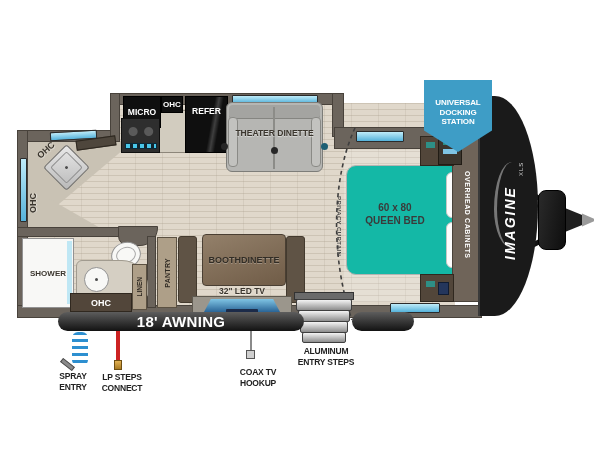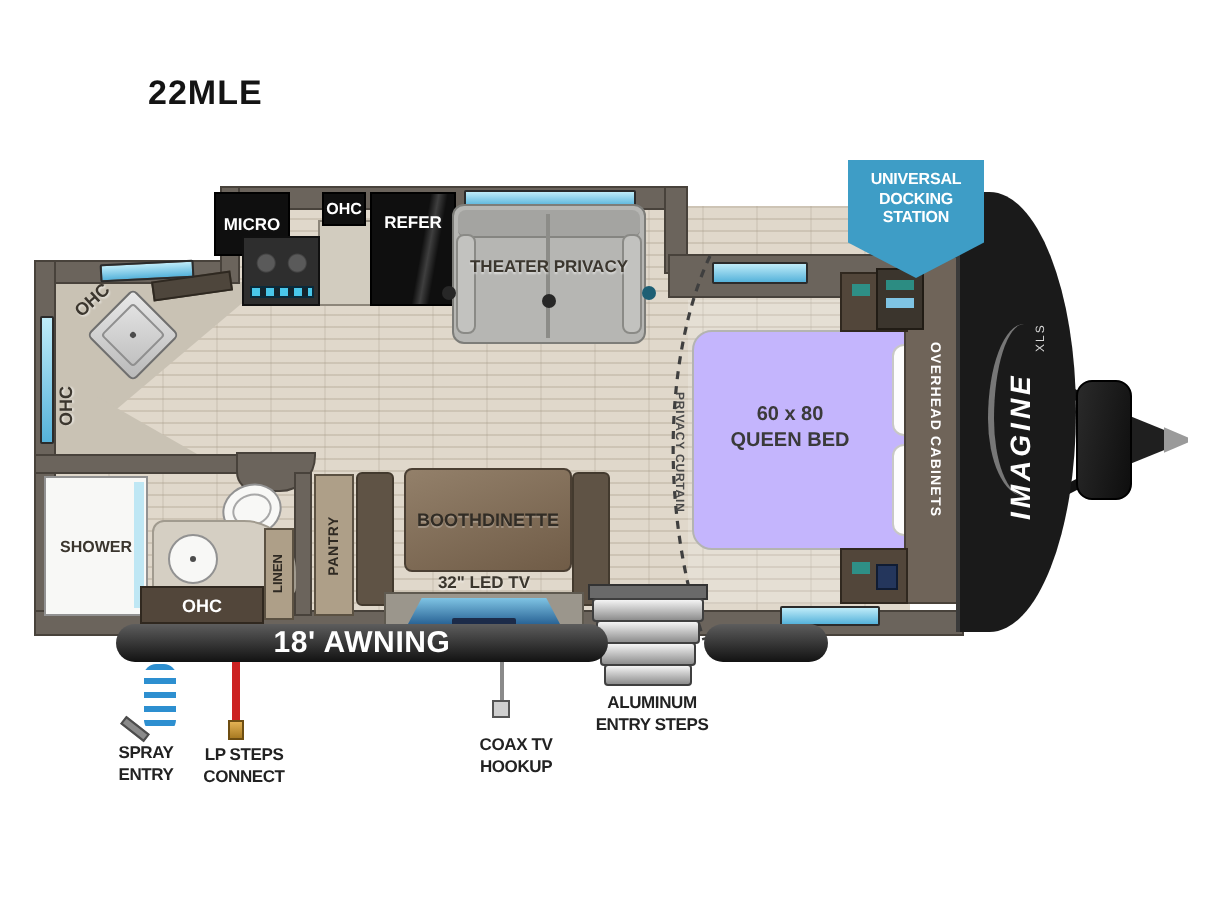--- a/index.html
+++ b/index.html
@@ -31,21 +31,20 @@
           z-index:6;display:flex;align-items:center;justify-content:center;}
   .tread{position:absolute;background:linear-gradient(#f4f4f4,#8d8d8d);border:1px solid #3f3f3f;
          border-radius:2px;box-sizing:border-box;}
   .white-fixture{position:absolute;background:#f8f8f6;border:1.5px solid #929292;box-sizing:border-box;}
 </style>
 </head>
 <body>
 
 <div id="canvas">
 
-  <div class="abs" style="left:74px;top:37px;font-size:17px;font-weight:bold;color:#141414;letter-spacing:.5px;z-index:9;">22MLE</div>
 
   <div class="floor" style="left:27px;top:103px;width:428px;height:204px;
               clip-path:polygon(19.4% 0,100% 0,100% 100%,0 100%,0 19.3%,19.4% 19.3%);"></div>
   <div class="abs" style="left:344px;top:150px;width:108px;height:152px;background:rgba(255,255,255,.18);z-index:2;"></div>
 
   <div class="wall" style="left:112px;top:93px;width:232px;height:12px;"></div>
   <div class="wall" style="left:332px;top:93px;width:12px;height:44px;"></div>
   <div class="wall" style="left:334px;top:127px;width:148px;height:22px;"></div>
   <div class="wall" style="left:17px;top:130px;width:101px;height:12px;"></div>
   <div class="wall" style="left:17px;top:130px;width:11px;height:188px;"></div>
@@ -68,21 +67,21 @@
   <div class="abs" style="left:76px;top:138px;width:40px;height:10px;background:#4e463c;border:1px solid #2e2820;transform:rotate(-8deg);z-index:3;"></div>
   <div class="abs" style="left:50px;top:151px;width:33px;height:33px;transform:rotate(45deg);z-index:3;
               background:linear-gradient(135deg,#e9e9e9,#b9b9b9);border:1.5px solid #6f6f6f;border-radius:3px;">
     <div class="abs" style="left:4px;top:4px;right:4px;bottom:4px;border:1px solid #8f8f8f;border-radius:2px;"></div>
     <div class="abs" style="left:14px;top:14px;width:3px;height:3px;background:#4c4c4c;border-radius:50%;"></div>
   </div>
   <div class="abs rlabel cflex" style="left:28px;top:144px;width:36px;height:12px;font-size:9px;transform:rotate(-42deg);z-index:4;">OHC</div>
   <div class="abs rlabel cflex vup" style="left:27px;top:184px;width:12px;height:38px;font-size:9px;z-index:4;">OHC</div>
 
   <div class="counter" style="left:159px;top:110px;width:28px;height:43px;z-index:3;background:#d2ccbf;"></div>
-  <div class="appliance cflex" style="left:107px;top:96px;width:38px;height:32px;">
+  <div class="appliance cflex" style="left:123px;top:96px;width:38px;height:32px;">
     <span class="wlabel" style="font-size:8.5px;">MICRO</span>
   </div>
   <div class="appliance cflex" style="left:161px;top:96px;width:22px;height:17px;">
     <span class="wlabel" style="font-size:8px;">OHC</span>
   </div>
   <div class="abs" style="left:121px;top:118px;width:39px;height:35px;z-index:4;background:#2e2e2e;border:1px solid #101010;
               background-image:radial-gradient(circle at 30% 38%, #5a5a5a 0 4px, rgba(0,0,0,0) 5px),
                                radial-gradient(circle at 72% 38%, #5a5a5a 0 4px, rgba(0,0,0,0) 5px);">
     <div class="abs" style="left:3px;bottom:3px;width:32px;height:6px;border:1px solid #0a2a3a;
                 background:repeating-linear-gradient(to right,#49c7ea 0 4px,#15242c 4px 7px);"></div>
@@ -93,21 +92,21 @@
   </div>
 
   <div class="abs" style="left:226px;top:102px;width:97px;height:70px;z-index:4;background:#b6b6b3;border:1.5px solid #7d7d79;border-radius:6px;">
     <div class="abs" style="left:2px;top:2px;width:91px;height:14px;background:#a4a4a1;border-bottom:1px solid #858581;border-radius:4px;"></div>
     <div class="abs" style="left:46px;top:4px;width:2px;height:62px;background:#8c8c88;"></div>
     <div class="abs" style="left:1px;top:14px;width:10px;height:50px;background:#c2c2bf;border:1px solid #8a8a86;border-radius:4px;"></div>
     <div class="abs" style="right:1px;top:14px;width:10px;height:50px;background:#c2c2bf;border:1px solid #8a8a86;border-radius:4px;"></div>
     <div class="abs" style="left:-6px;top:40px;width:7px;height:7px;background:#272727;border-radius:50%;"></div>
     <div class="abs" style="left:44px;top:44px;width:7px;height:7px;background:#272727;border-radius:50%;"></div>
     <div class="abs" style="right:-6px;top:40px;width:7px;height:7px;background:#1d5f74;border-radius:50%;"></div>
-    <div class="rlabel cflex" style="position:absolute;left:0;top:24px;width:100%;height:12px;font-size:8.5px;">THEATER PRIVACY</div>
+    <div class="rlabel cflex" style="position:absolute;left:0;top:24px;width:100%;height:12px;font-size:8.5px;">THEATER DINETTE</div>
   </div>
 
   <div class="white-fixture" style="left:22px;top:238px;width:52px;height:70px;z-index:4;">
     <div class="abs" style="right:1px;top:2px;width:5px;height:63px;background:#bfe7f4;"></div>
     <div class="rlabel cflex" style="position:absolute;left:0;top:28px;width:100%;height:12px;font-size:8px;">SHOWER</div>
   </div>
   <div class="white-fixture" style="left:111px;top:242px;width:30px;height:26px;border-radius:50%;transform:rotate(-18deg);z-index:4;">
     <div class="abs" style="left:4px;top:4px;right:4px;bottom:4px;border:1px solid #a8a8a8;border-radius:50%;"></div>
   </div>
   <div class="abs" style="left:76px;top:260px;width:72px;height:38px;z-index:4;background:#d5cfc3;border:1px solid #a19b8f;border-radius:6px 26px 4px 4px;"></div>
@@ -139,21 +138,21 @@
   <div class="abs" style="left:204px;top:299px;width:76px;height:13px;z-index:5;
               clip-path:polygon(9% 0,91% 0,100% 100%,0 100%);
               background:linear-gradient(#7fc4e4,#2a6496);"></div>
   <div class="abs" style="left:226px;top:309px;width:32px;height:5px;background:#1c2b49;z-index:6;border-radius:1px;"></div>
 
   <svg class="abs" style="left:322px;top:122px;z-index:5;" width="45" height="205" viewBox="0 0 45 205">
     <path d="M33 6 C 10 55, 8 135, 30 198" fill="none" stroke="#3f3f3f" stroke-width="1.6" stroke-dasharray="4 3.5"></path>
   </svg>
   <div class="abs vdown" style="left:330px;top:196px;width:12px;height:72px;font-size:6px;font-weight:bold;color:#4a4a4a;letter-spacing:.4px;z-index:5;">PRIVACY CURTAIN</div>
 
-  <div class="abs" style="left:346px;top:165px;width:124px;height:110px;z-index:3;background:#c4b5fd;border:1.5px solid #b4b4b1;border-radius:10px 14px 14px 10px;">
+  <div class="abs" style="left:346px;top:165px;width:124px;height:110px;z-index:3;background:#14b8a6;border:1.5px solid #b4b4b1;border-radius:10px 14px 14px 10px;">
     <div class="abs" style="right:3px;top:6px;width:20px;height:46px;background:#fdfdfd;border:1px solid #c8c8c5;border-radius:6px;"></div>
     <div class="abs" style="right:3px;bottom:6px;width:20px;height:46px;background:#fdfdfd;border:1px solid #c8c8c5;border-radius:6px;"></div>
     <div class="cflex" style="position:absolute;left:6px;top:31px;width:84px;height:34px;flex-direction:column;font-weight:bold;font-size:10px;line-height:13px;color:#3a3a3a;">
       <span>60 x 80</span>
       <span>QUEEN BED</span>
     </div>
   </div>
   <div class="dark-cab" style="left:420px;top:136px;width:34px;height:30px;">
     <div class="abs" style="left:5px;top:5px;width:9px;height:6px;background:#2e8f86;"></div>
     <div class="abs" style="left:17px;top:6px;width:11px;height:14px;background:#24365c;border:1px solid #101c33;"></div>
@@ -220,20 +219,20 @@
   <div class="ext-label" style="left:294px;top:346px;width:64px;">
     <div>ALUMINUM</div>
     <div>ENTRY STEPS</div>
   </div>
 
   <div class="ext-label" style="left:229px;top:367px;width:58px;">
     <div>COAX TV</div>
     <div>HOOKUP</div>
   </div>
 
-  <div class="badge" style="left:424px;top:80px;width:68px;height:54px;padding-top:5px;
+  <div class="badge" style="left:424px;top:80px;width:68px;height:54px;padding-top:18px;
               clip-path:polygon(0 0,100% 0,100% 70%,50% 100%,0 70%);">
     <div>UNIVERSAL</div>
     <div>DOCKING</div>
     <div>STATION</div>
   </div>
 
 </div>
 
 </body></html>

